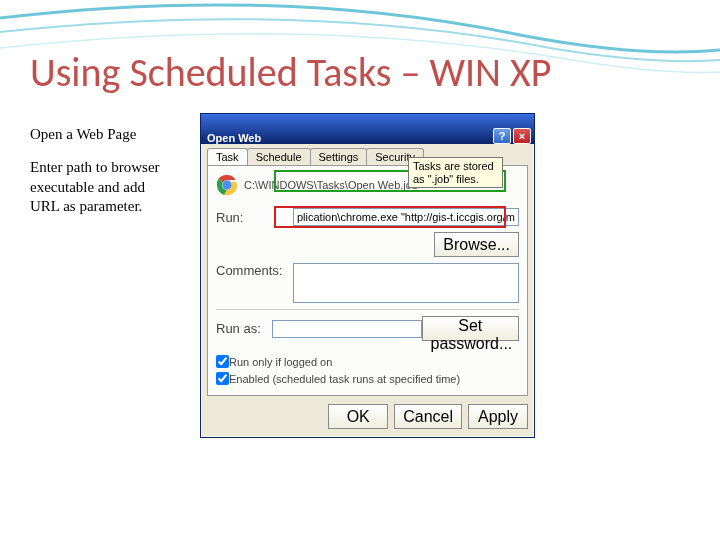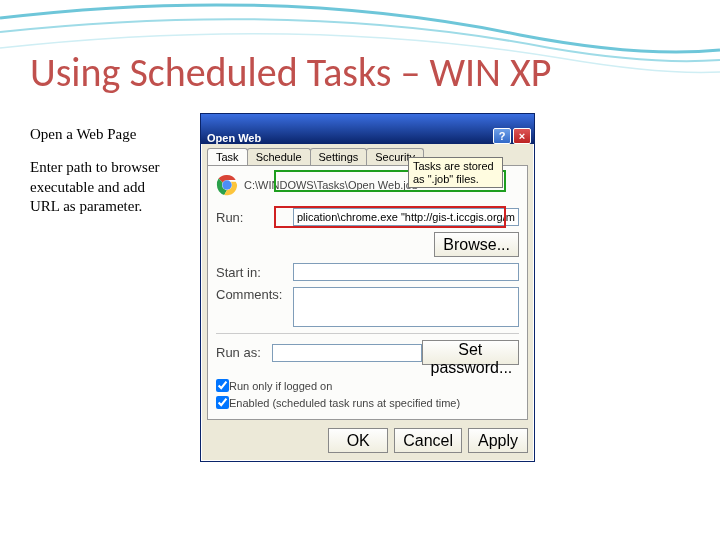--- a/index.html
+++ b/index.html
@@ -228,24 +228,20 @@
     <div style="height:6px"></div>
 
     <div class="row">
       <span class="lbl">Run:</span>
       <input class="xp-input" value="plication\chrome.exe &quot;http://gis-t.iccgis.org/meetings.asp&quot;" style="">
     </div>
     <div class="row" style="justify-content:flex-end">
       <button class="xp-btn">Browse...</button>
     </div>
 
-    <div class="row">
-      <span class="lbl">Start in:</span>
-      <input class="xp-input" value="" style="">
-    </div>
 
     <div class="row" style="align-items:flex-start">
       <span class="lbl">Comments:</span>
       <textarea class="textarea" style=""></textarea>
     </div>
 
     <hr class="hr">
 
     <div class="row">
       <span class="lbl">Run as:</span>

